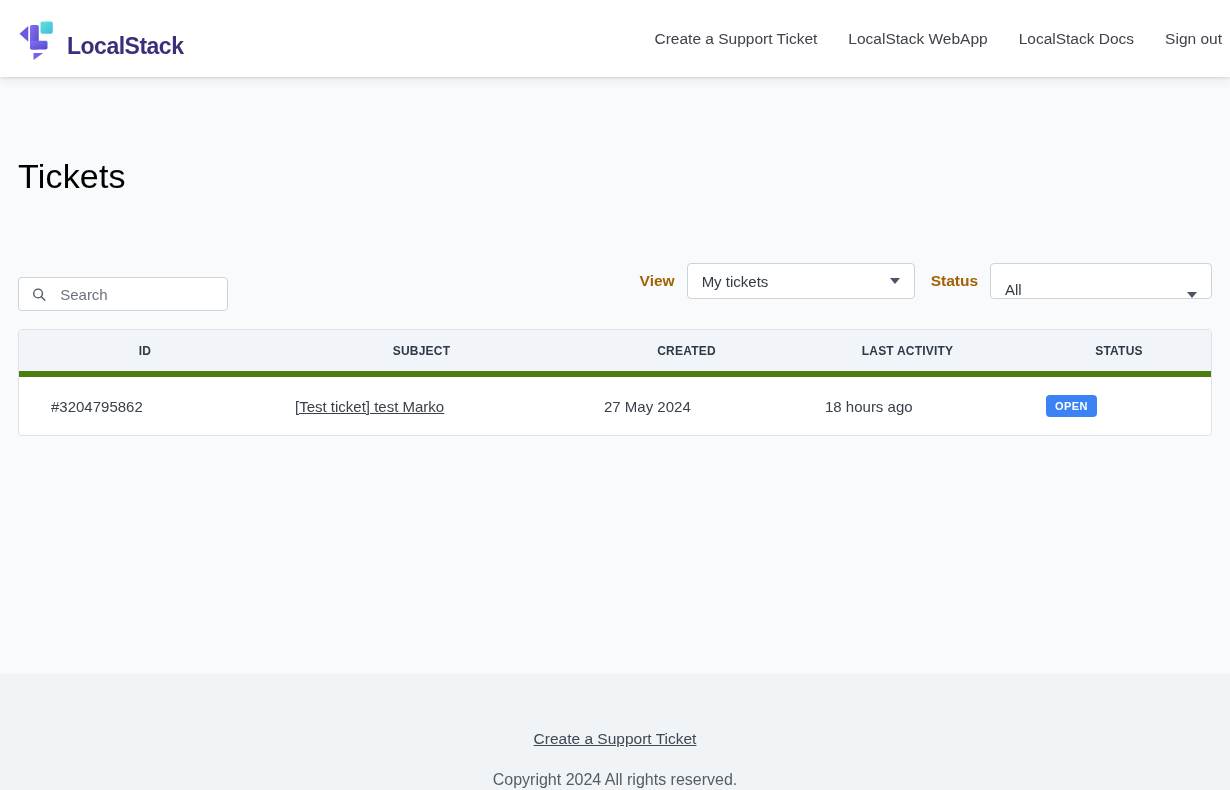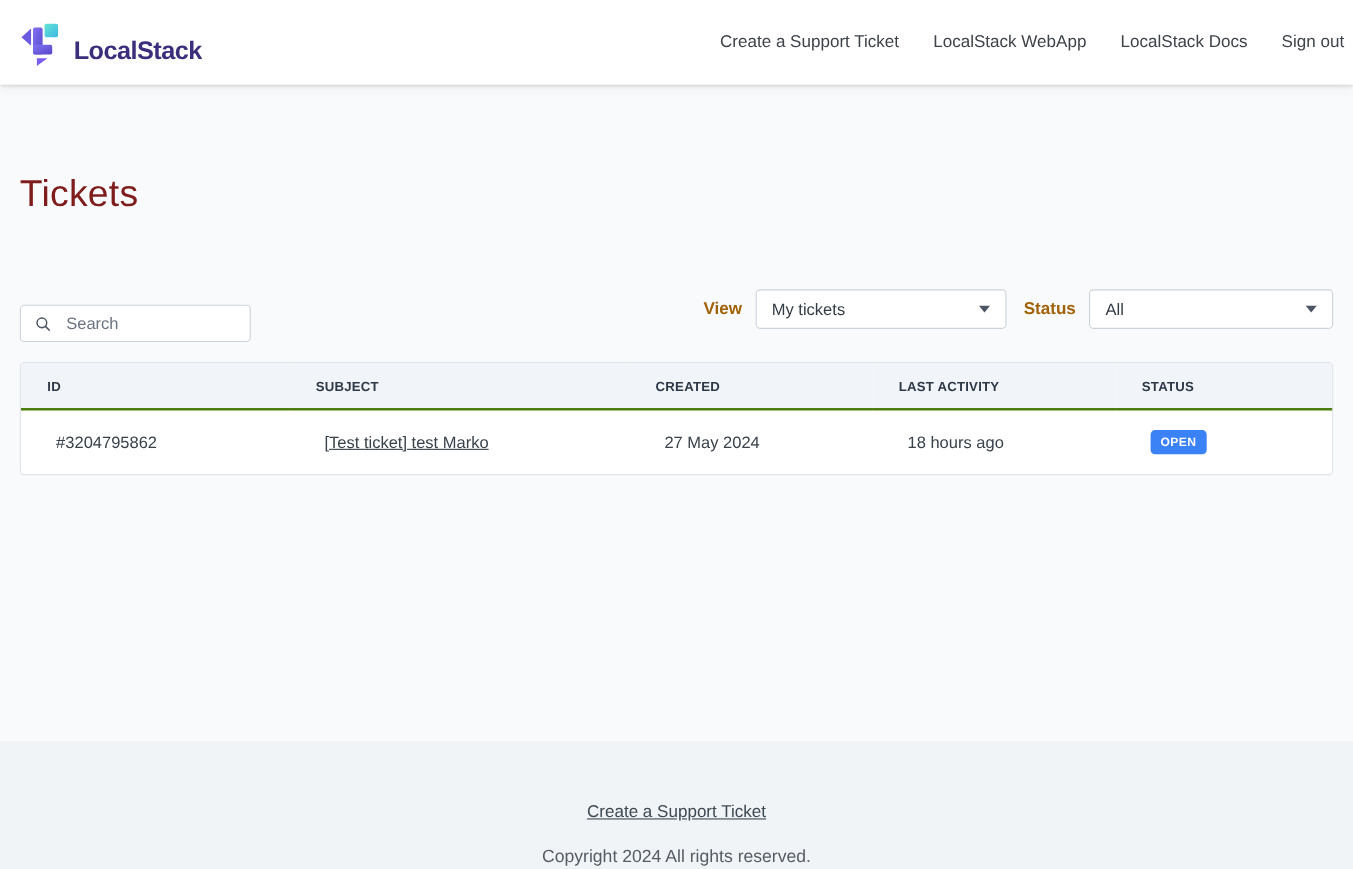--- a/index.html
+++ b/index.html
@@ -27,21 +27,21 @@
   }
   .nav-links { display: flex; align-items: center; gap: 31px; }
   .nav-links a {
     color: #3E434A; font-size: 15.5px; text-decoration: none; cursor: pointer;
     white-space: nowrap;
   }
 
   
   main { flex: 1 1 auto; padding: 0 18px; }
   .page-title {
-    font-size: 34px; font-weight: 400; color: #7f1d1d;
+    font-size: 34px; font-weight: 400; color: #000000;
     margin: 80px 0 0 0; letter-spacing: 0.2px;
   }
 
   .controls {
     margin-top: 55px;
     display: flex; justify-content: space-between; align-items: center;
   }
   .search-box {
     width: 210px; height: 34px;
     border: 1px solid #CCD3DA; border-radius: 4px; background: #FFF;
@@ -59,42 +59,42 @@
   .filters { display: flex; align-items: center; }
   .filter-label { font-weight: bold; font-size: 15.5px; color: #a16207; }
   .select {
     height: 36px; background: #FFF;
     border: 1px solid #CCD3DA; border-radius: 4px;
     display: flex; align-items: center; justify-content: space-between;
     padding: 0 14px; cursor: pointer; margin-left: 12px;
   }
   .select .value { font-size: 15px; color: #333B44; }
   .select-view { width: 228px; }
-  .select-status { width: 222px; }
+  .select-status { width: 222px; align-items: flex-end; }
   .status-label { margin-left: 16px; }
   .caret {
     width: 0; height: 0;
     border-left: 5px solid transparent; border-right: 5px solid transparent;
     border-top: 6px solid #4B5563;
   }
 
   
   .table-card {
     margin-top: 18px;
     background: #FFF;
     border: 1px solid #DFE3E8; border-radius: 4px;
     overflow: hidden;
   }
   table { width: 100%; border-collapse: collapse; table-layout: fixed; }
   thead tr { background: #F1F4F8; }
   th {
-    text-align: left; font-size: 12px; font-weight: bold; color: #2E3947;
+    text-align: center; font-size: 12px; font-weight: bold; color: #2E3947;
     letter-spacing: 0.2px;
     padding: 14px 16px 13px 24px;
-    border-bottom: 2px solid #4d7c0f;
+    border-bottom: 6px solid #4d7c0f;
   }
   td {
     font-size: 15px; color: #39414B;
     padding: 18px 16px 18px 32px;
   }
   .subject-link { color: #39414B; text-decoration: underline; cursor: pointer; }
   .status-badge {
     display: inline-block;
     background: #3b82f6; color: #FFFFFF;
     font-size: 11px; font-weight: bold; letter-spacing: 0.4px;

